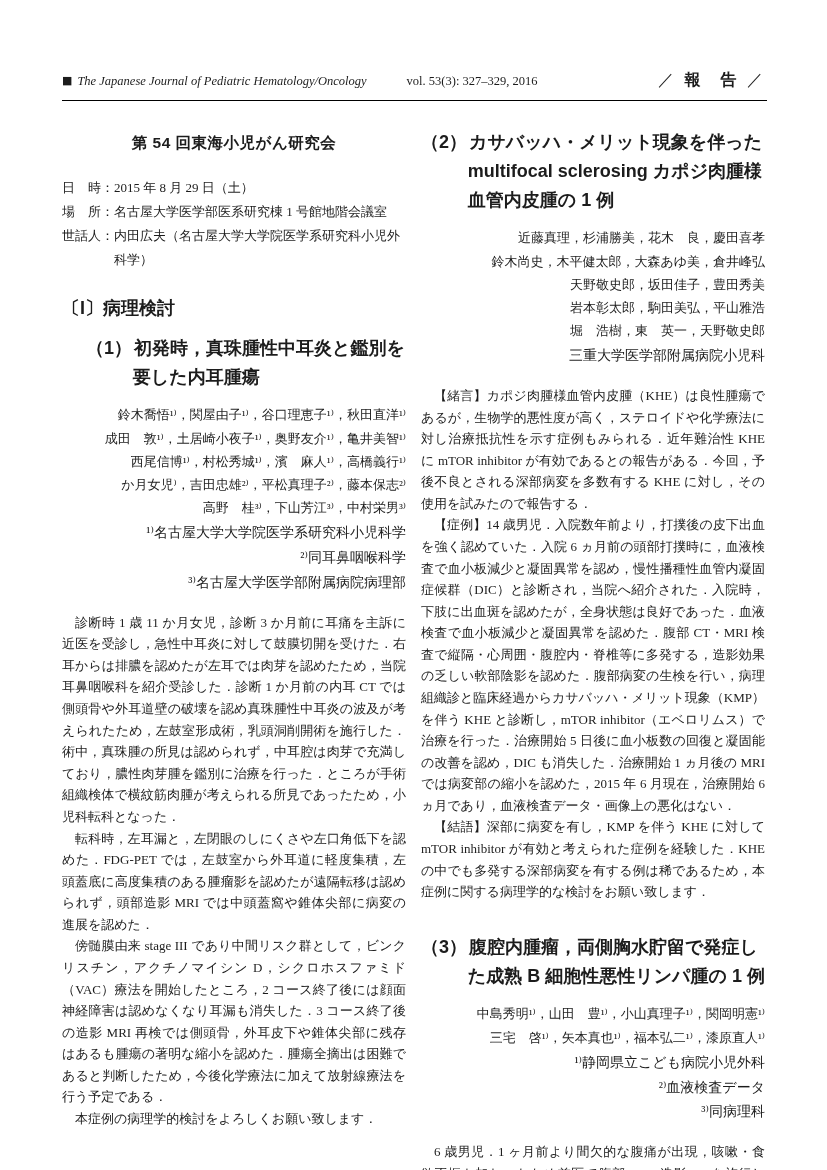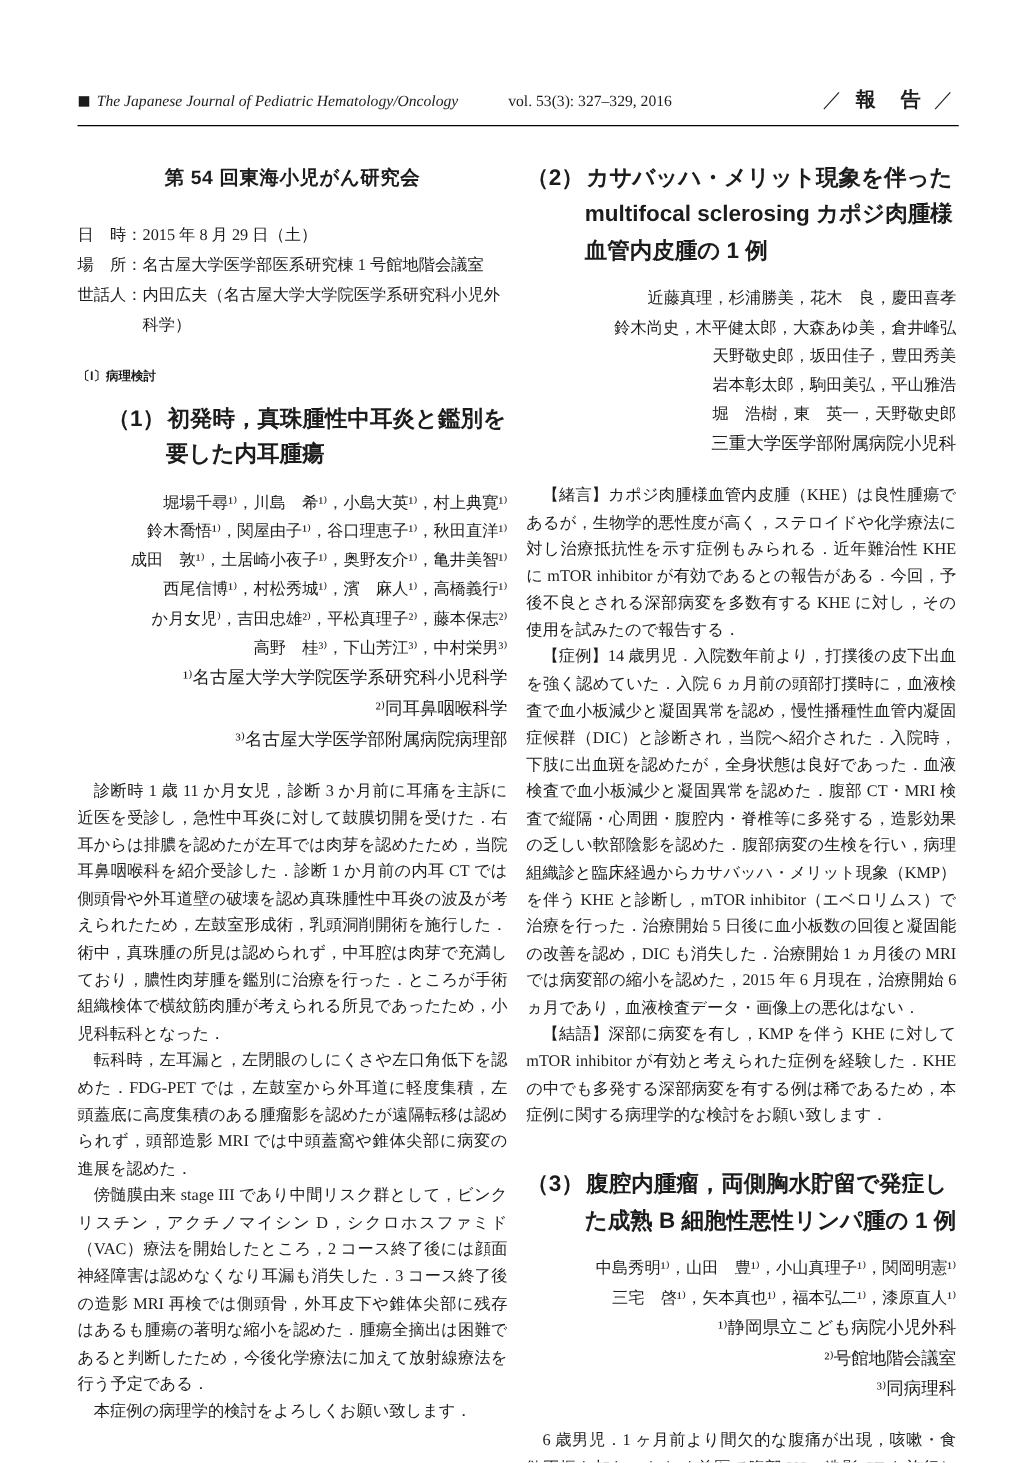--- a/index.html
+++ b/index.html
@@ -94,21 +94,21 @@
   .info-label {
     flex: 0 0 auto;
     white-space: nowrap;
   }
   .info-value {
     flex: 1 1 auto;
   }
   
   .session-heading {
     font-family: "Liberation Sans", "DejaVu Sans", sans-serif;
-    font-size: 10px;
+    font-size: 18px;
     font-weight: 700;
     margin: 18px 0 10px 0;
   }
   .abstract-title {
     font-family: "Liberation Sans", "DejaVu Sans", sans-serif;
     font-size: 18px;
     font-weight: 700;
     margin: 0 0 12px 0;
     padding-left: 2.6em;
     text-indent: -2.6em;
@@ -186,21 +186,20 @@
         </div>
       </div>
 
       <h2 class="session-heading">〔I〕病理検討</h2>
 
       <div class="abstract-block">
         <h3 class="abstract-title first-abstract-title">
           <span class="abs-num">（1）</span><span>初発時，真珠腫性中耳炎と鑑別を要した内耳腫瘍</span>
         </h3>
         <div class="authors">
-          <div>堀場千尋¹⁾，川島　希¹⁾，小島大英¹⁾，村上典寛¹⁾</div>
           <div>鈴木喬悟¹⁾，関屋由子¹⁾，谷口理恵子¹⁾，秋田直洋¹⁾</div>
           <div>成田　敦¹⁾，土居崎小夜子¹⁾，奥野友介¹⁾，亀井美智¹⁾</div>
           <div>西尾信博¹⁾，村松秀城¹⁾，濱　麻人¹⁾，高橋義行¹⁾</div>
           <div>か月女児⁾，吉田忠雄²⁾，平松真理子²⁾，藤本保志²⁾</div>
           <div>高野　桂³⁾，下山芳江³⁾，中村栄男³⁾</div>
         </div>
         <div class="affiliations">
           <div>¹⁾名古屋大学大学院医学系研究科小児科学</div>
           <div>²⁾同耳鼻咽喉科学</div>
           <div>³⁾名古屋大学医学部附属病院病理部</div>
@@ -237,21 +236,21 @@
       <div class="abstract-block">
         <h3 class="abstract-title">
           <span class="abs-num">（3）</span><span>腹腔内腫瘤，両側胸水貯留で発症した成熟 B 細胞性悪性リンパ腫の 1 例</span>
         </h3>
         <div class="authors">
           <div>中島秀明¹⁾，山田　豊¹⁾，小山真理子¹⁾，関岡明憲¹⁾</div>
           <div>三宅　啓¹⁾，矢本真也¹⁾，福本弘二¹⁾，漆原直人¹⁾</div>
         </div>
         <div class="affiliations">
           <div>¹⁾静岡県立こども病院小児外科</div>
-          <div>²⁾号館地階会議室</div>
+          <div>²⁾血液検査データ</div>
           <div>³⁾同病理科</div>
         </div>
         <p class="para">6 歳男児．1 ヶ月前より間欠的な腹痛が出現，咳嗽・食欲不振も加わったため前医で腹部 US・造影 CT を施行したところ腹部腫瘤・両側胸水貯留を認めたため，精査目的に当院に入院．胸腔穿刺で血性胸水を得，鏡検・細胞診で</p>
       </div>
 
     </div>
   </div>
 </div>
 
 </body></html>

